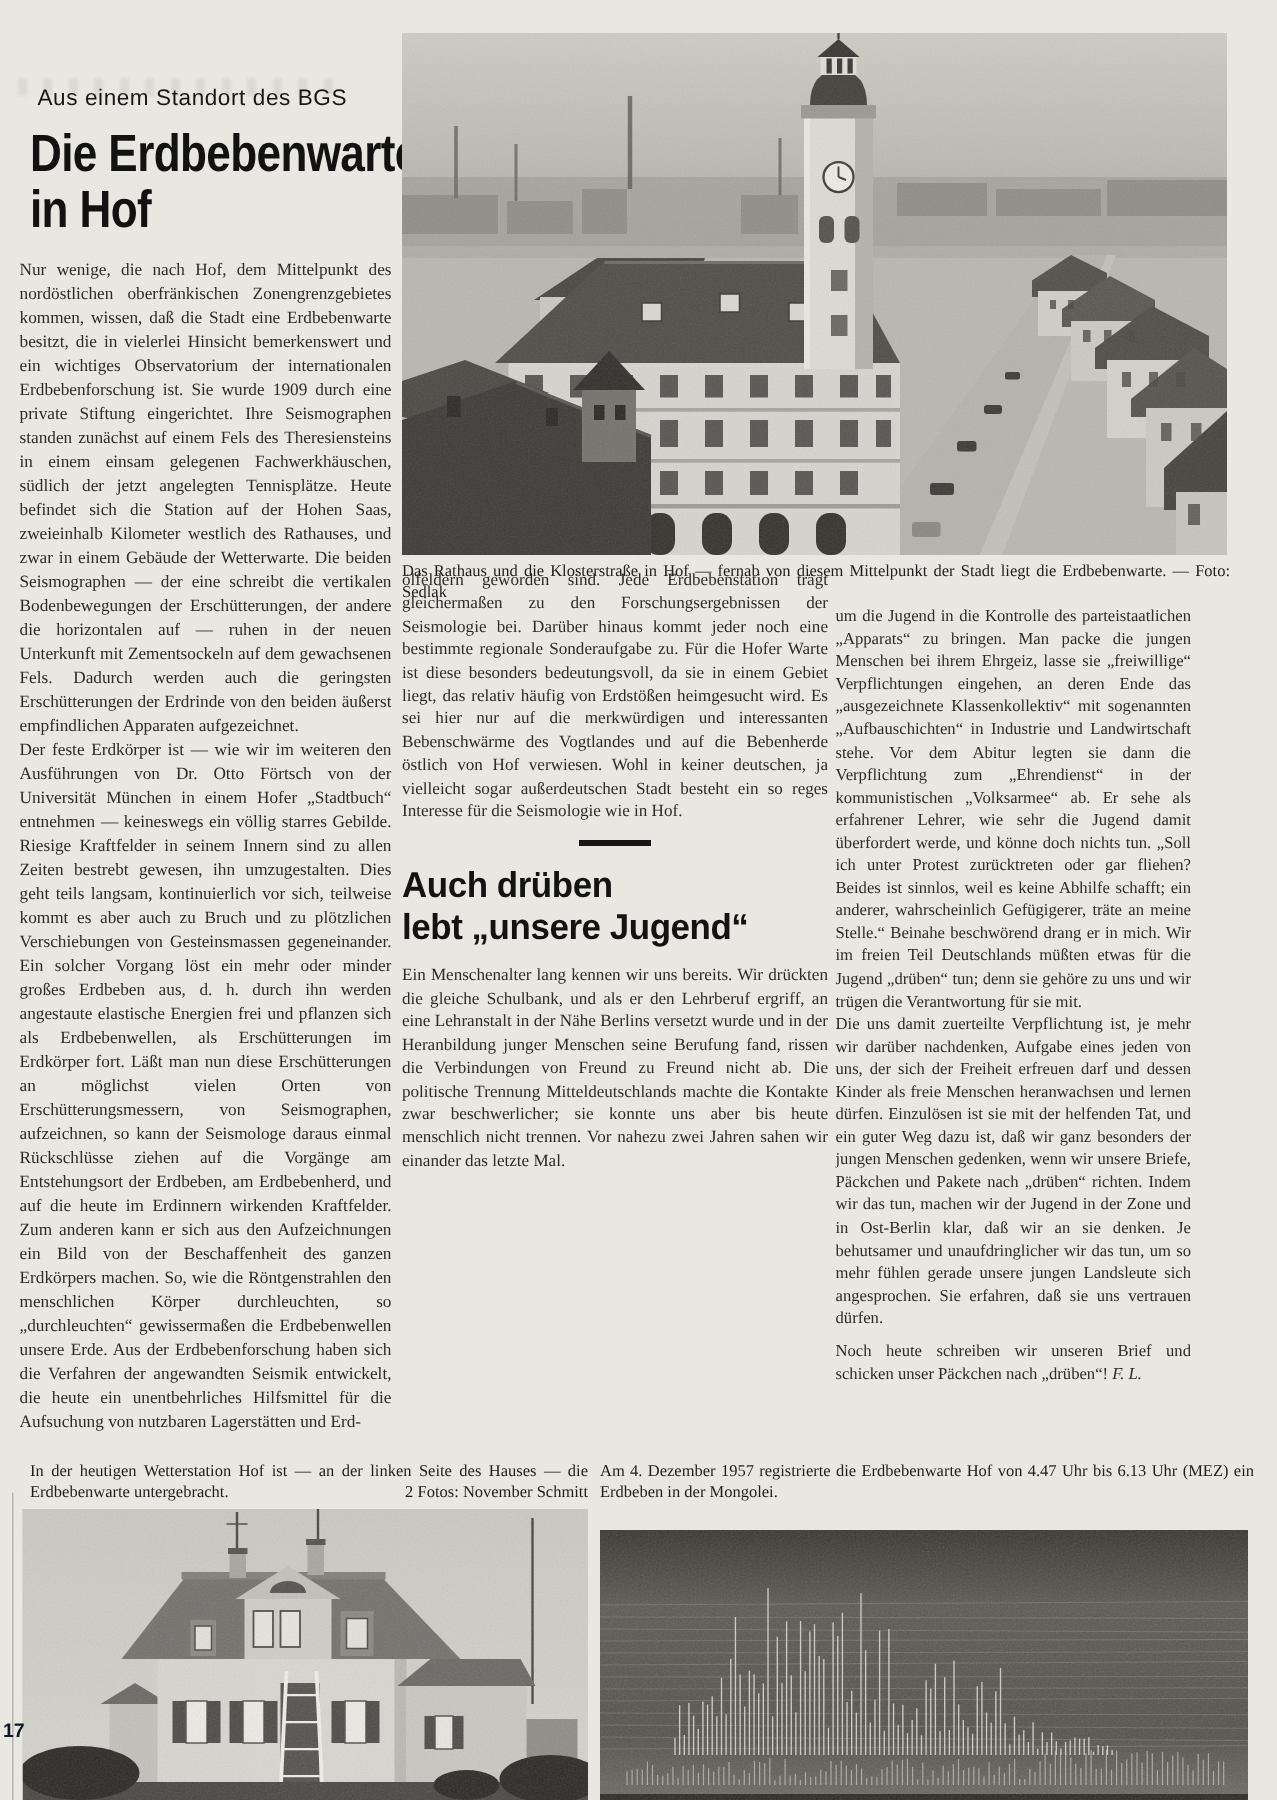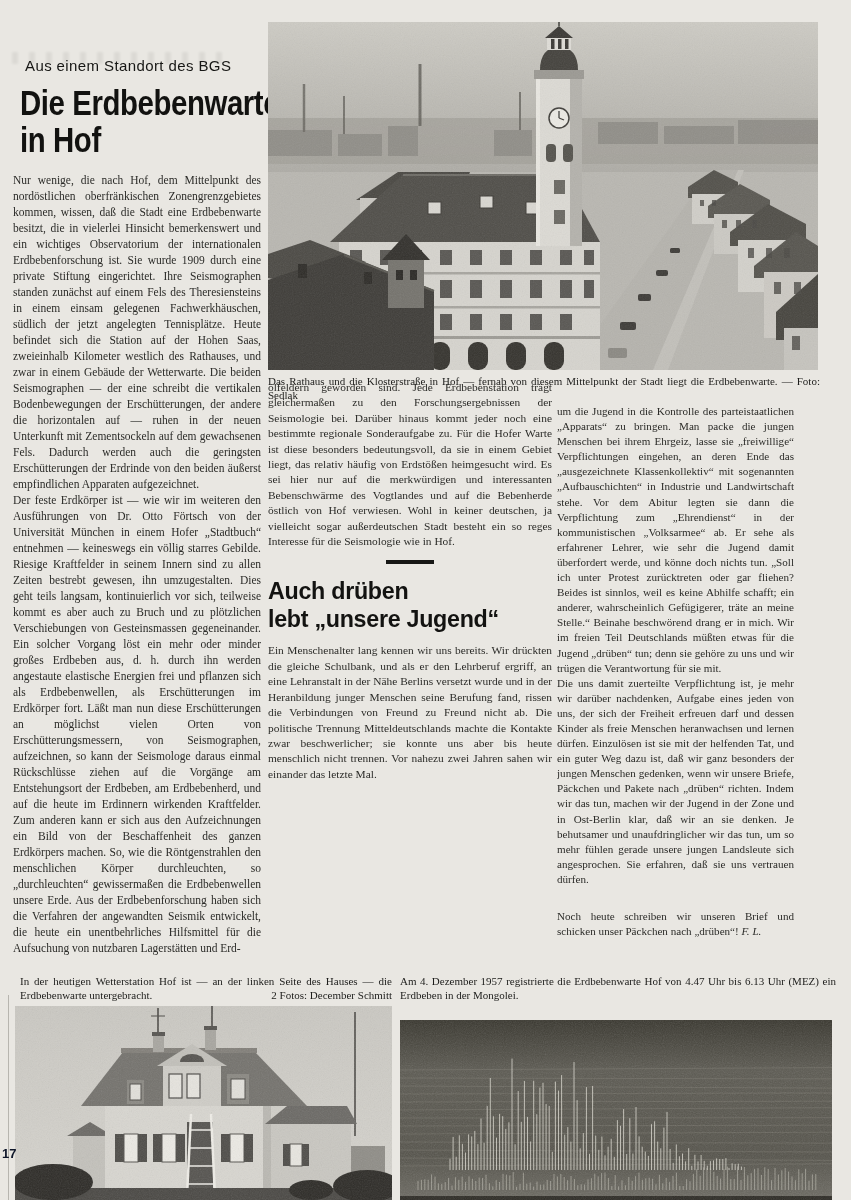--- a/index.html
+++ b/index.html
@@ -23,21 +23,21 @@
     font-size:35px;line-height:37px;letter-spacing:-.5px;color:#121210;
     transform:scaleX(.84);transform-origin:left top;white-space:nowrap;
   }
   .h2{
     font-family:"Liberation Sans",sans-serif;font-weight:bold;
     font-size:24px;line-height:28px;letter-spacing:-.3px;color:#131311;
     margin:0 0 10px 0;transform:scaleX(.97);transform-origin:left top;white-space:nowrap;
   }
   .col{text-align:justify;font-size:11.5px;line-height:16px;color:#2b2b28}
   .col p{margin:0}
-  .col p.gap{margin-top:22px}
+  .col p.gap{margin-top:7px}
   .col-left{left:13px;top:172px;width:248px;height:792px;overflow:hidden}
   .col-mid{left:268px;top:380px;width:284px;height:565px;overflow:hidden;line-height:15.4px;font-size:11.4px}
   .col-right{left:557px;top:404px;width:237px;height:575px;overflow:hidden;line-height:15.1px;font-size:11.1px}
   .divider{width:48px;height:4px;background:#171715;margin:11px auto 13px auto}
   .author{font-style:italic;white-space:nowrap}
 
   .caption{
     font-family:Liberation Serif, serif;
     font-size:11px;line-height:13.6px;color:#1d1d1b;text-align:justify;
   }
@@ -232,21 +232,21 @@
 </div>
 
 <div class="abs col col-right">
   <p>um die Jugend in die Kontrolle des parteistaatlichen „Apparats“ zu bringen. Man packe die jungen Menschen bei ihrem Ehrgeiz, lasse sie „freiwillige“ Verpflichtungen eingehen, an deren Ende das „ausgezeichnete Klassenkollektiv“ mit sogenannten „Aufbauschichten“ in Industrie und Landwirtschaft stehe. Vor dem Abitur legten sie dann die Verpflichtung zum „Ehrendienst“ in der kommunistischen „Volksarmee“ ab. Er sehe als erfahrener Lehrer, wie sehr die Jugend damit überfordert werde, und könne doch nichts tun. „Soll ich unter Protest zurücktreten oder gar fliehen? Beides ist sinnlos, weil es keine Abhilfe schafft; ein anderer, wahrscheinlich Gefügigerer, träte an meine Stelle.“ Beinahe beschwörend drang er in mich. Wir im freien Teil Deutschlands müßten etwas für die Jugend „drüben“ tun; denn sie gehöre zu uns und wir trügen die Verantwortung für sie mit.</p>
   <p>Die uns damit zuerteilte Verpflichtung ist, je mehr wir darüber nachdenken, Aufgabe eines jeden von uns, der sich der Freiheit erfreuen darf und dessen Kinder als freie Menschen heranwachsen und lernen dürfen. Einzulösen ist sie mit der helfenden Tat, und ein guter Weg dazu ist, daß wir ganz besonders der jungen Menschen gedenken, wenn wir unsere Briefe, Päckchen und Pakete nach „drüben“ richten. Indem wir das tun, machen wir der Jugend in der Zone und in Ost-Berlin klar, daß wir an sie denken. Je behutsamer und unaufdringlicher wir das tun, um so mehr fühlen gerade unsere jungen Landsleute sich angesprochen. Sie erfahren, daß sie uns vertrauen dürfen.</p>
   <p class="gap"><span>Noch heute schreiben wir unseren Brief und schicken unser Päckchen nach „drüben“!</span> <em class="author">F. L.</em></p>
 </div>
 
 <div class="abs caption caption-station">
   <span>In der heutigen Wetterstation Hof ist — an der linken Seite des Hauses — die Erdbebenwarte untergebracht.</span>
-  <span class="credit">2 Fotos: December Schmitt</span>
+  <span class="credit">2 Fotos: November Schmitt</span>
 </div>
 <div class="abs caption caption-seis">Am 4. Dezember 1957 registrierte die Erdbebenwarte Hof von 4.47 Uhr bis 6.13 Uhr (MEZ) ein Erdbeben in der Mongolei.</div>
 
 <figure class="photo-station">
   <svg width="377" height="198" viewBox="0 0 377 198">
     <defs>
       <linearGradient id="sky2" x1="0" y1="0" x2="0" y2="1">
         <stop offset="0" stop-color="#cac8c2"></stop>
           <stop offset="1" stop-color="#d6d4ce"></stop>
       </linearGradient>

